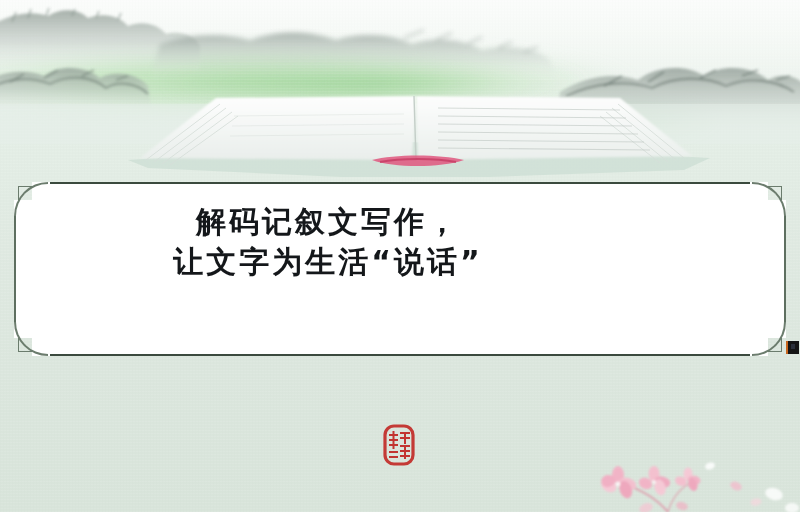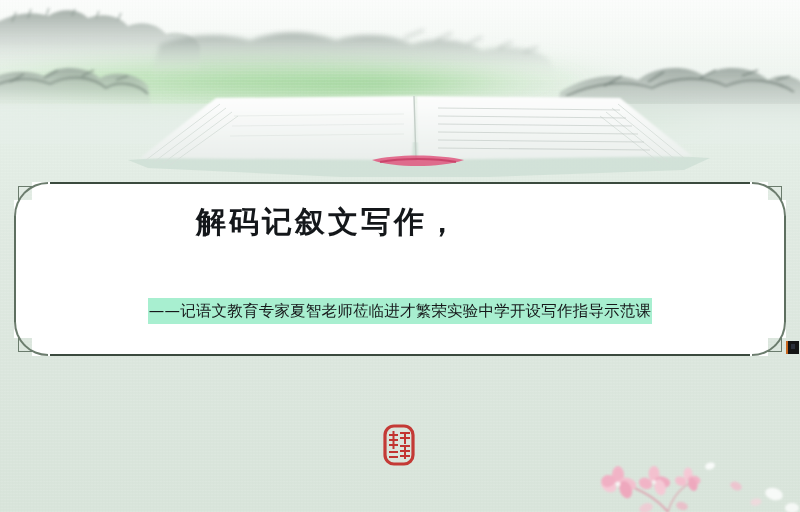--- a/index.html
+++ b/index.html
@@ -419,22 +419,20 @@
       <div class="arc"></div>
       <div class="tick"></div>
     </div>
     <div class="corner br">
       <div class="arc"></div>
       <div class="tick"></div>
     </div>
 
     <div class="title-wrap">
       <div class="title-line">解码记叙文写作，</div>
+      <div class="title-line">让文字为生活“说话”</div>
     </div>
 
-    <div class="subtitle-wrap">
-      <span class="subtitle">——记语文教育专家夏智老师莅临进才繁荣实验中学开设写作指导示范课</span>
-    </div>
 
     <div class="artifact"></div>
   </div>
 
 </div>
 
 </body></html>

